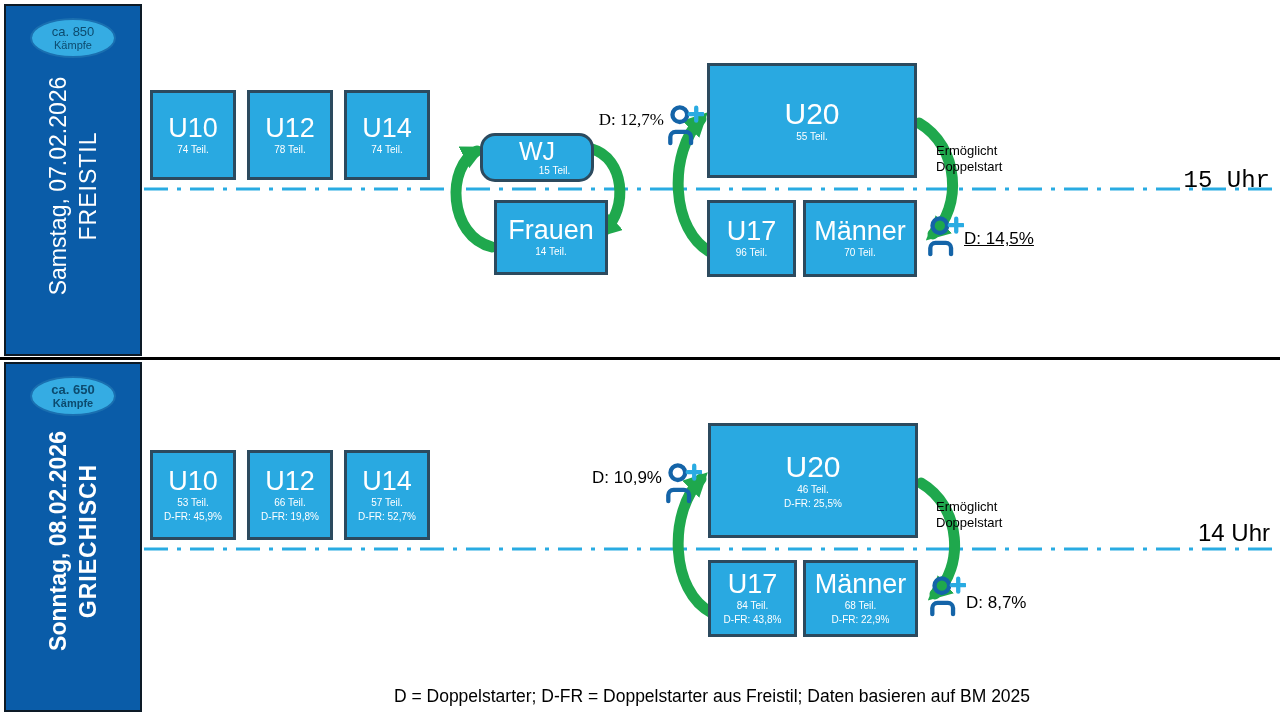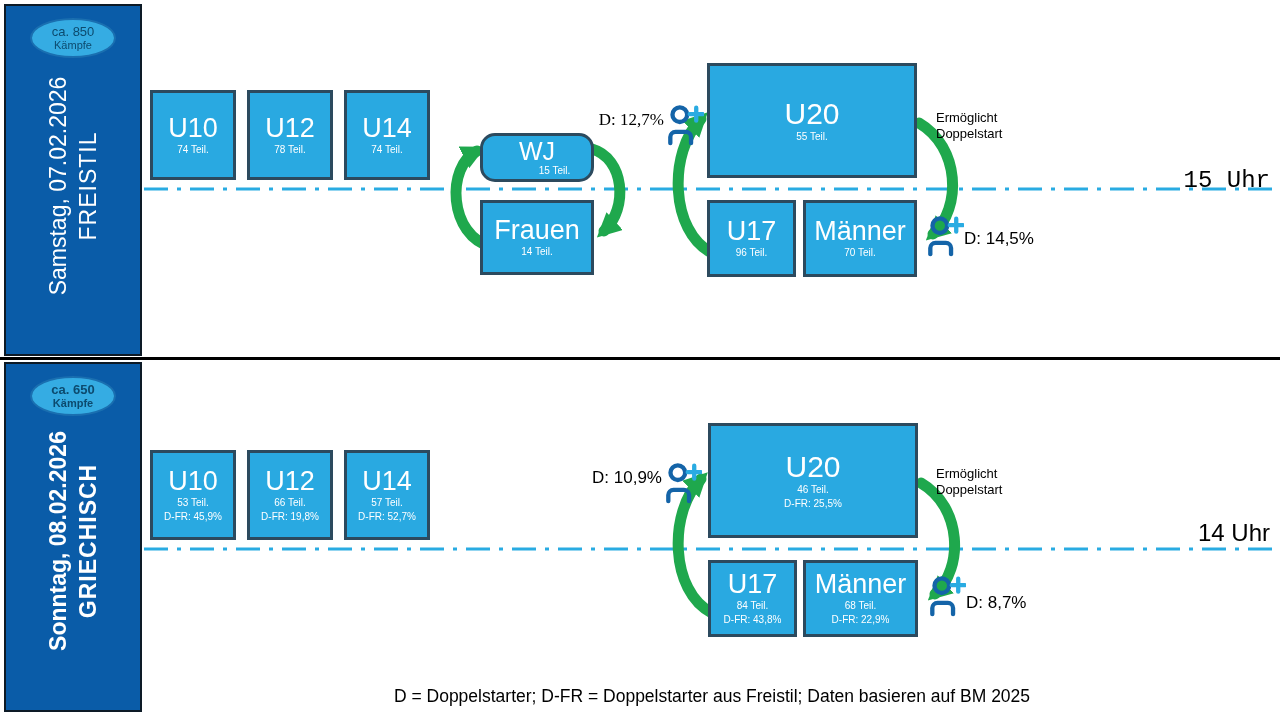--- a/index.html
+++ b/index.html
@@ -22,21 +22,21 @@
 
   .box{position:absolute;background:#29A9E1;border:3px solid #2C4A5E;box-sizing:border-box;
        display:flex;flex-direction:column;align-items:center;justify-content:center;color:#fff;}
   .box-title{font-size:27px;line-height:29px;}
   .box-title.big{font-size:30px;line-height:32px;}
   .box-sub{font-size:10px;line-height:14px;}
 
   .lbl{position:absolute;color:#000;}
   .d-label{font-size:17px;line-height:20px;}
   .d-left{width:106px;text-align:right;}
-  .enables{font-size:13px;line-height:16px;}
+  .enables{font-size:13px;line-height:16px;margin-top:33px;}
   .time-label{font-size:24px;line-height:26px;width:120px;text-align:right;}
   .footer{position:absolute;left:144px;top:686px;width:1136px;text-align:center;font-size:17.5px;color:#000;}
 
   .person-icon{position:absolute;}
 </style>
 </head>
 <body>
 
 <div class="canvas">
 
@@ -80,39 +80,39 @@
     <div class="box-sub">78 Teil.</div>
   </div>
   <div class="box" style="left:344px;top:90px;width:86px;height:90px;">
     <div class="box-title">U14</div>
     <div class="box-sub">74 Teil.</div>
   </div>
   <div class="box" style="left:480px;top:133px;width:114px;height:49px;border-radius:15px;">
     <div class="box-title" style="font-size:25px;line-height:25px;">WJ</div>
     <div class="box-sub" style="line-height:13px;margin-left:35px;">15 Teil.</div>
   </div>
-  <div class="box" style="left:480px;top:200px;width:114px;height:75px;">
+  <div class="box" style="left:494px;top:200px;width:114px;height:75px;">
     <div class="box-title">Frauen</div>
     <div class="box-sub">14 Teil.</div>
   </div>
   <div class="box" style="left:707px;top:63px;width:210px;height:115px;">
     <div class="box-title big">U20</div>
     <div class="box-sub">55 Teil.</div>
   </div>
   <div class="box" style="left:707px;top:200px;width:89px;height:77px;">
     <div class="box-title">U17</div>
     <div class="box-sub">96 Teil.</div>
   </div>
   <div class="box" style="left:803px;top:200px;width:114px;height:77px;">
     <div class="box-title">Männer</div>
     <div class="box-sub">70 Teil.</div>
   </div>
 
   <div class="lbl d-label d-left" style="left:558px;top:110px;font-family:Liberation Serif, serif;">D: 12,7%</div>
-  <div class="lbl d-label" style="left:964px;top:229px;">D: 14,5%</div>
+  <div class="lbl d-label" style="left:964px;top:229px;text-decoration:underline;">D: 14,5%</div>
   <div class="lbl enables" style="left:936px;top:110px;">
     <span style="display:block;">Ermöglicht</span>
     <span style="display:block;">Doppelstart</span>
   </div>
   <div class="lbl time-label" style="left:1150px;top:168px;font-family:Liberation Mono, monospace;">15 Uhr</div>
 
   <svg class="person-icon" style="left:666px;top:104px;" width="38" height="42" viewBox="0 0 44 48">
     <circle cx="16" cy="12" r="8.5" fill="none" stroke="#1464A8" stroke-width="5"></circle>
     <path d="M5 45 v-7 a6 6 0 0 1 6 -6 h12 a6 6 0 0 1 6 6 v7" fill="none" stroke="#1464A8" stroke-width="5" stroke-linecap="round"></path>
     <path d="M35 4 v15 M27.5 11.5 h15" stroke="#29ABE2" stroke-width="5" stroke-linecap="round"></path>

